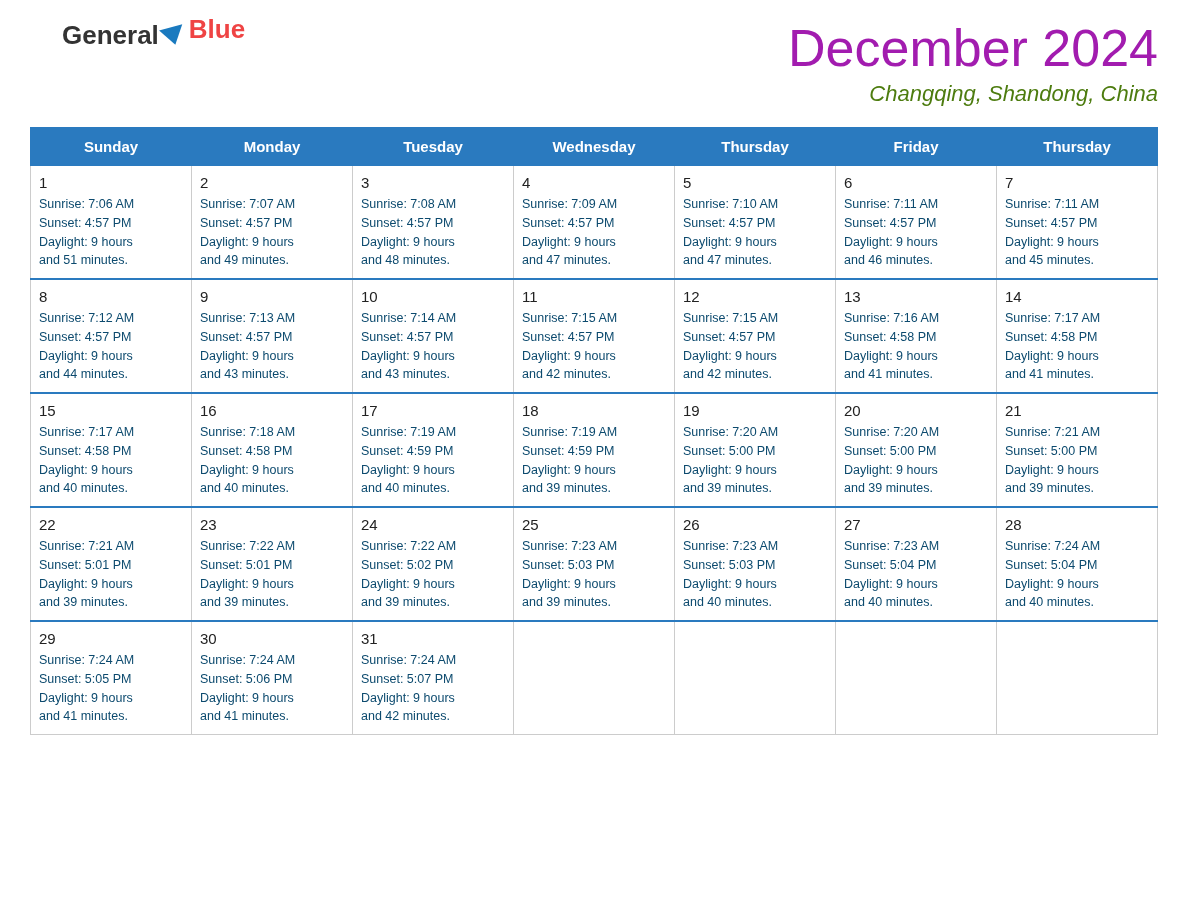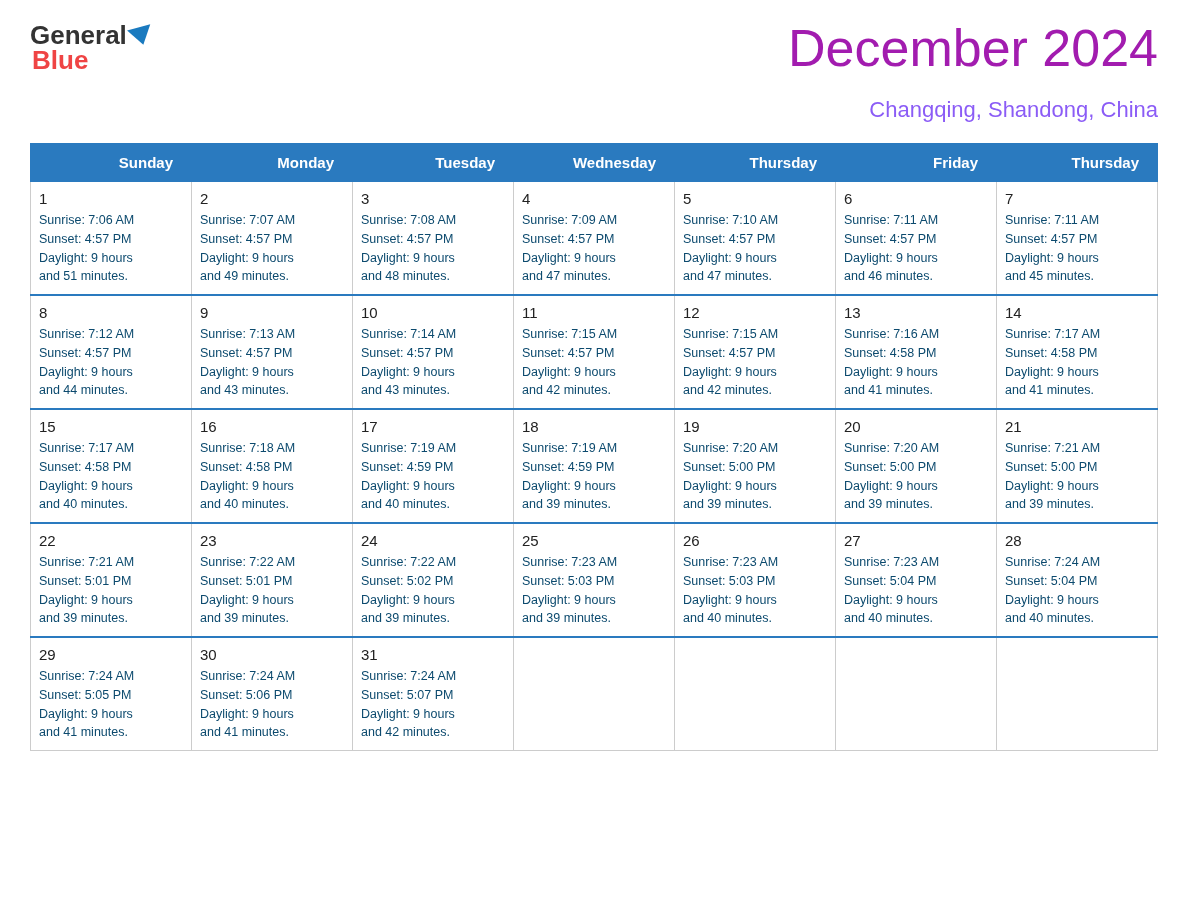--- a/index.html
+++ b/index.html
@@ -11,22 +11,22 @@
       padding: 20px 30px;
     }
     .header {
       display: flex;
       justify-content: space-between;
       align-items: flex-start;
       margin-bottom: 20px;
     }
     .logo {
       display: flex;
-      flex-direction: column;
       align-items: flex-start;
+      margin-left: 32px;
     }
     .logo-text {
       font-size: 26px;
       font-weight: bold;
       color: #333;
       display: flex;
       align-items: center;
     }
     .logo-general { color: #333; }
     .logo-arrow {
@@ -45,34 +45,35 @@
       text-align: right;
     }
     .calendar-title {
       font-size: 52px;
       font-weight: 300;
       color: #a21caf;
       line-height: 1.1;
     }
     .calendar-subtitle {
       font-size: 22px;
-      color: #8b5cf6;
-      margin-top: 20px;
+      color: #4d7c0f;
+      margin-top: 4px;
+      font-style: italic;
     }
     table {
       width: 100%;
       border-collapse: collapse;
     }
     thead tr th {
       background-color: #2a7abf;
       color: #fff;
       padding: 10px 18px;
       font-size: 15px;
       font-weight: 600;
-      text-align: right;
+      text-align: center;
       border: 1px solid #2a7abf;
     }
     tbody tr td {
       vertical-align: top;
       padding: 8px;
       border: 1px solid #ccc;
       font-size: 13px;
       color: #333;
       width: 14.28%;
       min-height: 90px;

